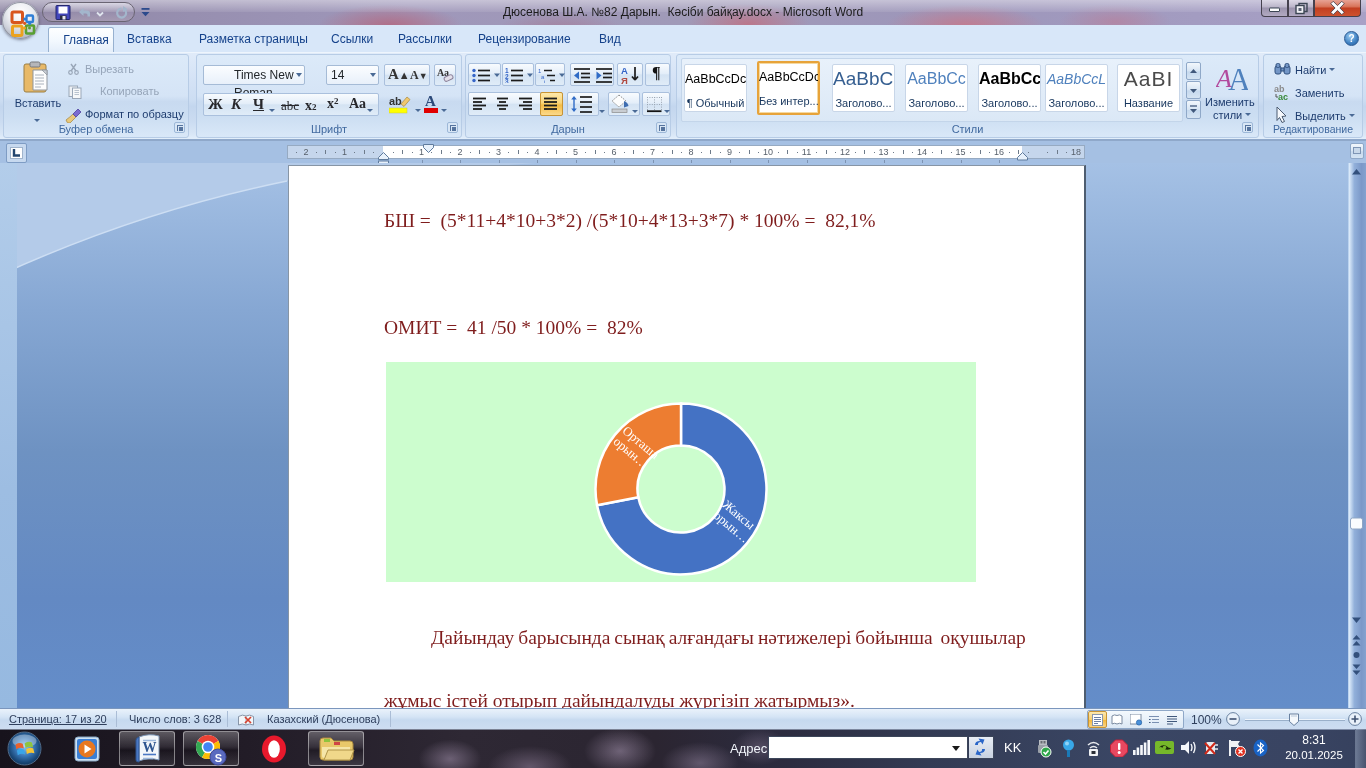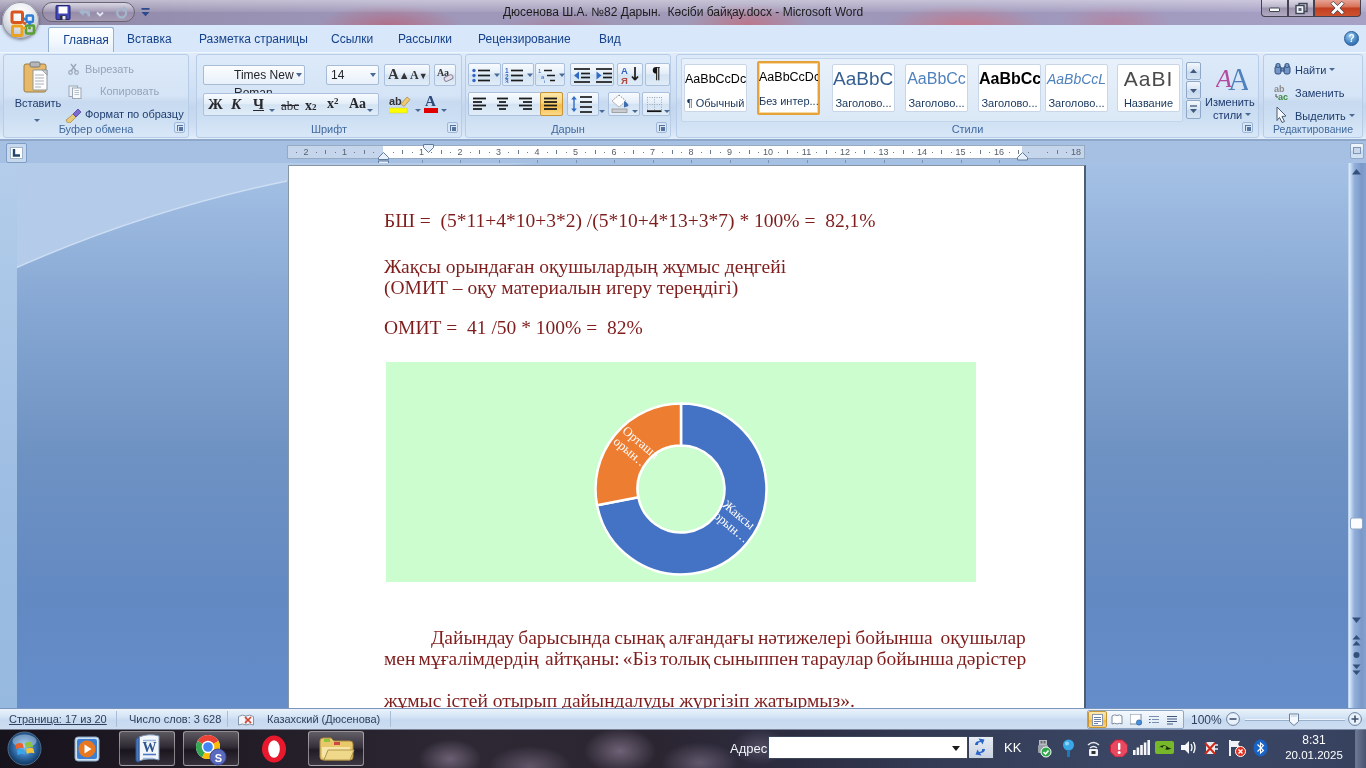--- a/index.html
+++ b/index.html
@@ -601,42 +601,40 @@
           <stop offset="1" stop-color="#648dc9"></stop>
         </linearGradient>
       </defs>
       <rect x="0" y="0" width="1366" height="545" fill="url(#bgg)"></rect>
       <path d="M0 112 Q 140 48 287 18 L 1090 -40 L 1366 -55 L 1366 0 L 0 0 Z" fill="#b4cbe9"></path>
       <path d="M0 112 Q 140 48 287 18" stroke="#cddef3" stroke-width="1.5" fill="none"></path>
     </svg>
     <div class="abs" style="left:0;top:0;width:17px;height:545px;background:linear-gradient(180deg,#b3cdea,#9dbde2 60%,#96b9e0);"></div>
     <div id="page">
       <div class="doctext" style="left:95px; top:44px;">БШ =&nbsp; (5*11+4*10+3*2) /(5*10+4*13+3*7) * 100% =&nbsp; 82,1%</div>
-      <div class="doctext" style="left:95px; top:90px;">Жақсы орындаған оқушылардың жұмыс деңгейі<br>(ОМИТ – оқу материалын игеру тереңдігі)</div>
       <div class="doctext" style="left:95px; top:151px;">ОМИТ =&nbsp; 41 /50 * 100% =&nbsp; 82%</div>
       <div id="chart">
         <svg style="position:absolute;left:208px;top:40px;" width="174" height="174" viewBox="0 0 174 174">
           <g stroke="#fff" stroke-width="2.5">
             <path id="bluearc" fill="#4472c4" d="M87 1.5 A85.5 85.5 0 1 1 3.0708758152247384 103.31416910469464 L44.29921752002662 95.30019129887972 A43.5 43.5 0 1 0 87 43.5 Z"></path>
             <path id="orangearc" fill="#ed7d31" d="M3.0708758152247384 103.31416910469464 A85.5 85.5 0 0 1 86.99999999999999 1.5 L86.99999999999999 43.5 A43.5 43.5 0 0 0 44.29921752002662 95.30019129887972 Z"></path>
           </g>
           <g font-family="Liberation Serif" font-size="13" fill="#fff">
             <g transform="translate(139,120) rotate(40)">
               <text x="-19" y="-5">Жаксы</text>
               <text x="-19" y="9">орын…</text>
             </g>
             <g transform="translate(38,44) rotate(40)">
               <text x="-17" y="-4">Орташа</text>
               <text x="-17" y="10">орын…</text>
             </g>
           </g>
         </svg>
       </div>
       <div class="doctext" style="left:142px; top:461px; word-spacing:-0.92px;">Дайындау барысында сынақ алғандағы нәтижелері бойынша  оқушылар</div>
-      <div class="doctext" style="left:95px; top:482px; word-spacing:-1.77px;">мен мұғалімдердің  айтқаны: «Біз толық сыныппен тараулар бойынша дәрістер</div>
       <div class="doctext" style="left:95px; top:524px;">жұмыс істей отырып дайындалуды жүргізіп жатырмыз».</div>
     </div>
     <div id="vscroll">
       <svg width="18" height="545">
         <defs>
           <linearGradient id="sbg" x1="0" y1="0" x2="1" y2="0">
           <stop offset="0" stop-color="#a6c4e8"></stop>
             <stop offset=".07" stop-color="#ddebfa"></stop>
           <stop offset=".35" stop-color="#92b0da"></stop>
             <stop offset=".75" stop-color="#7b98c8"></stop>

